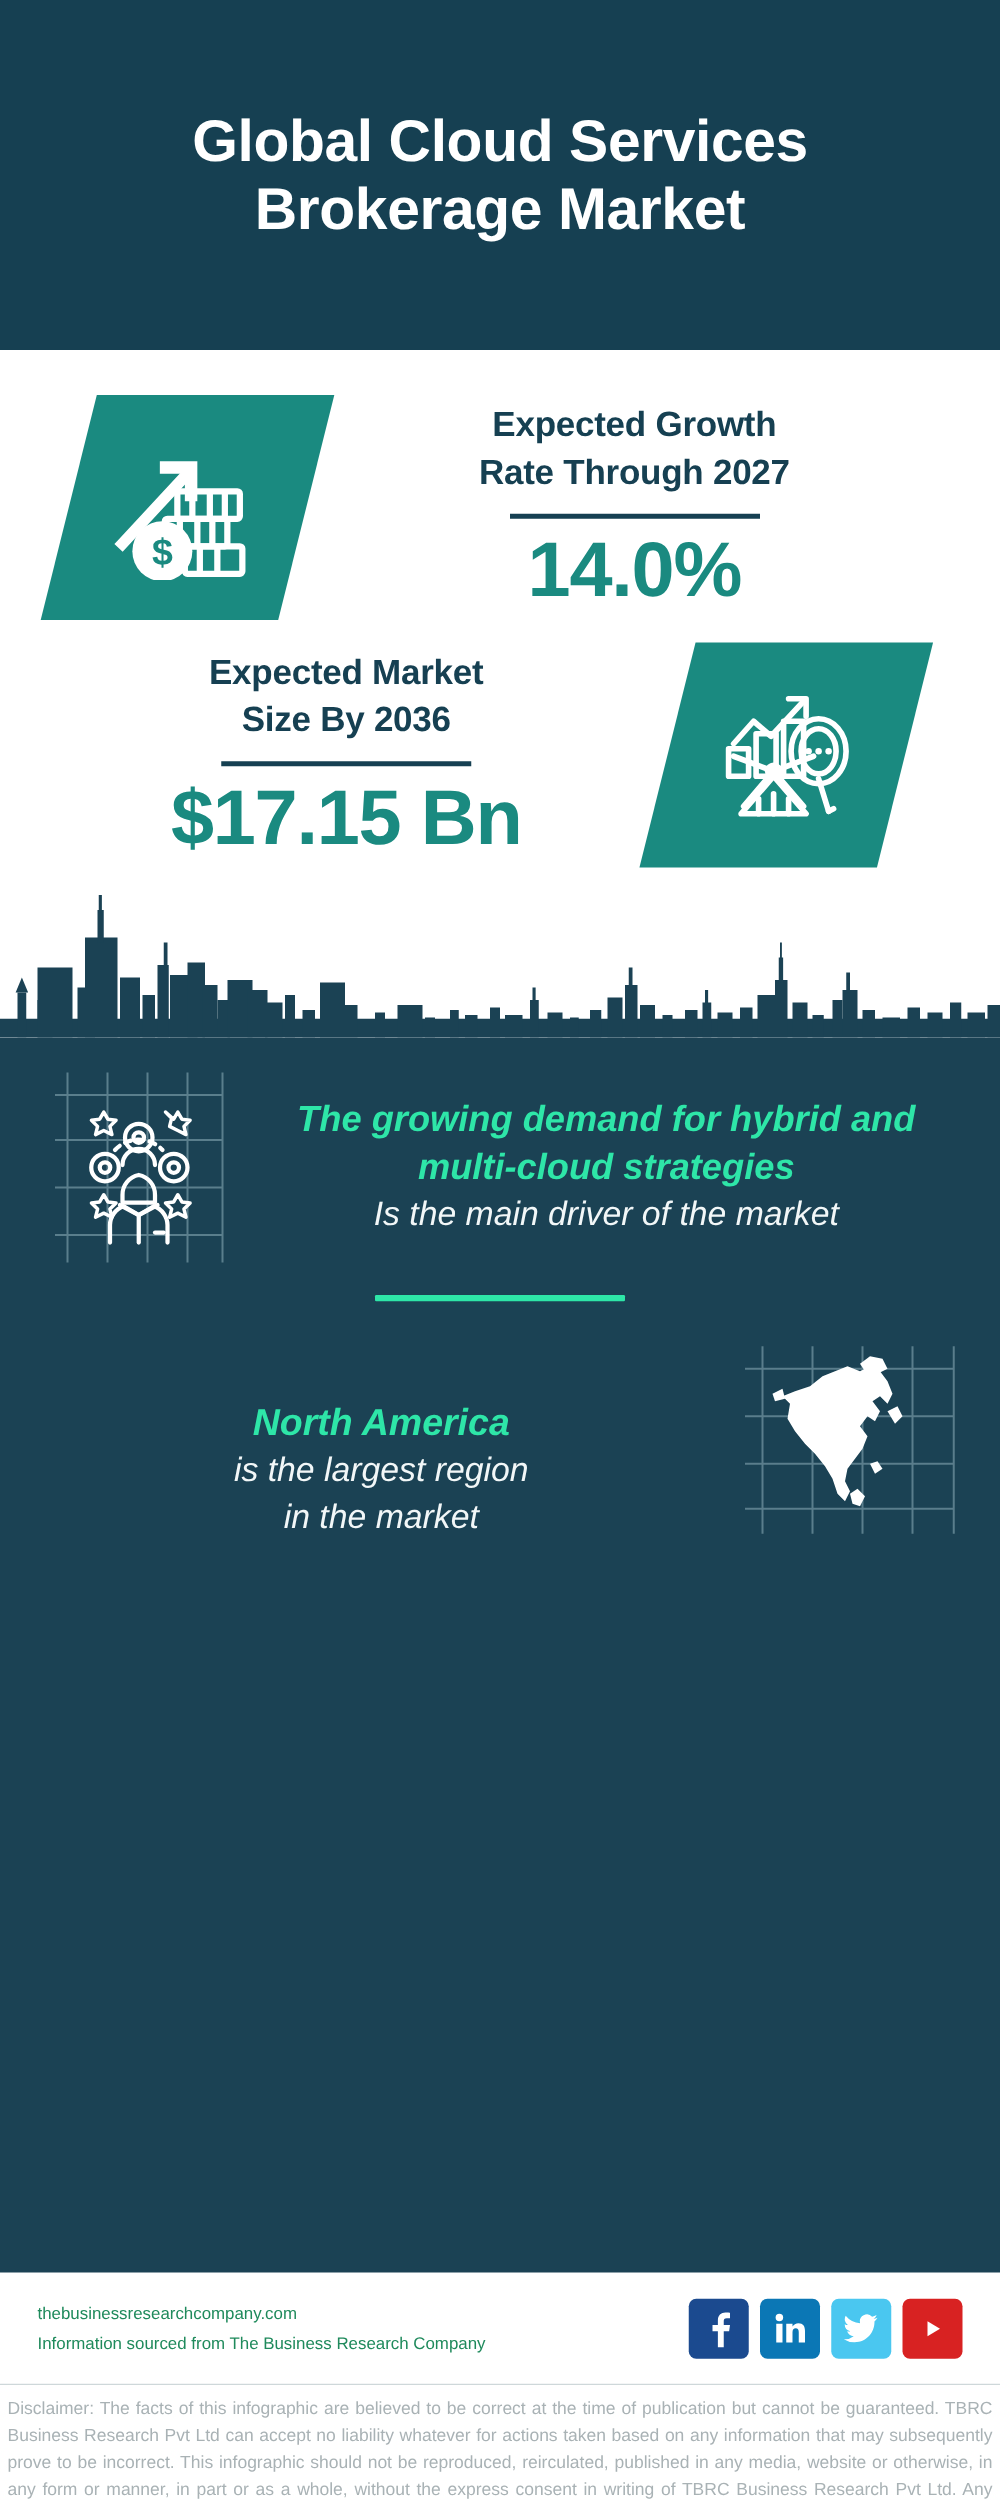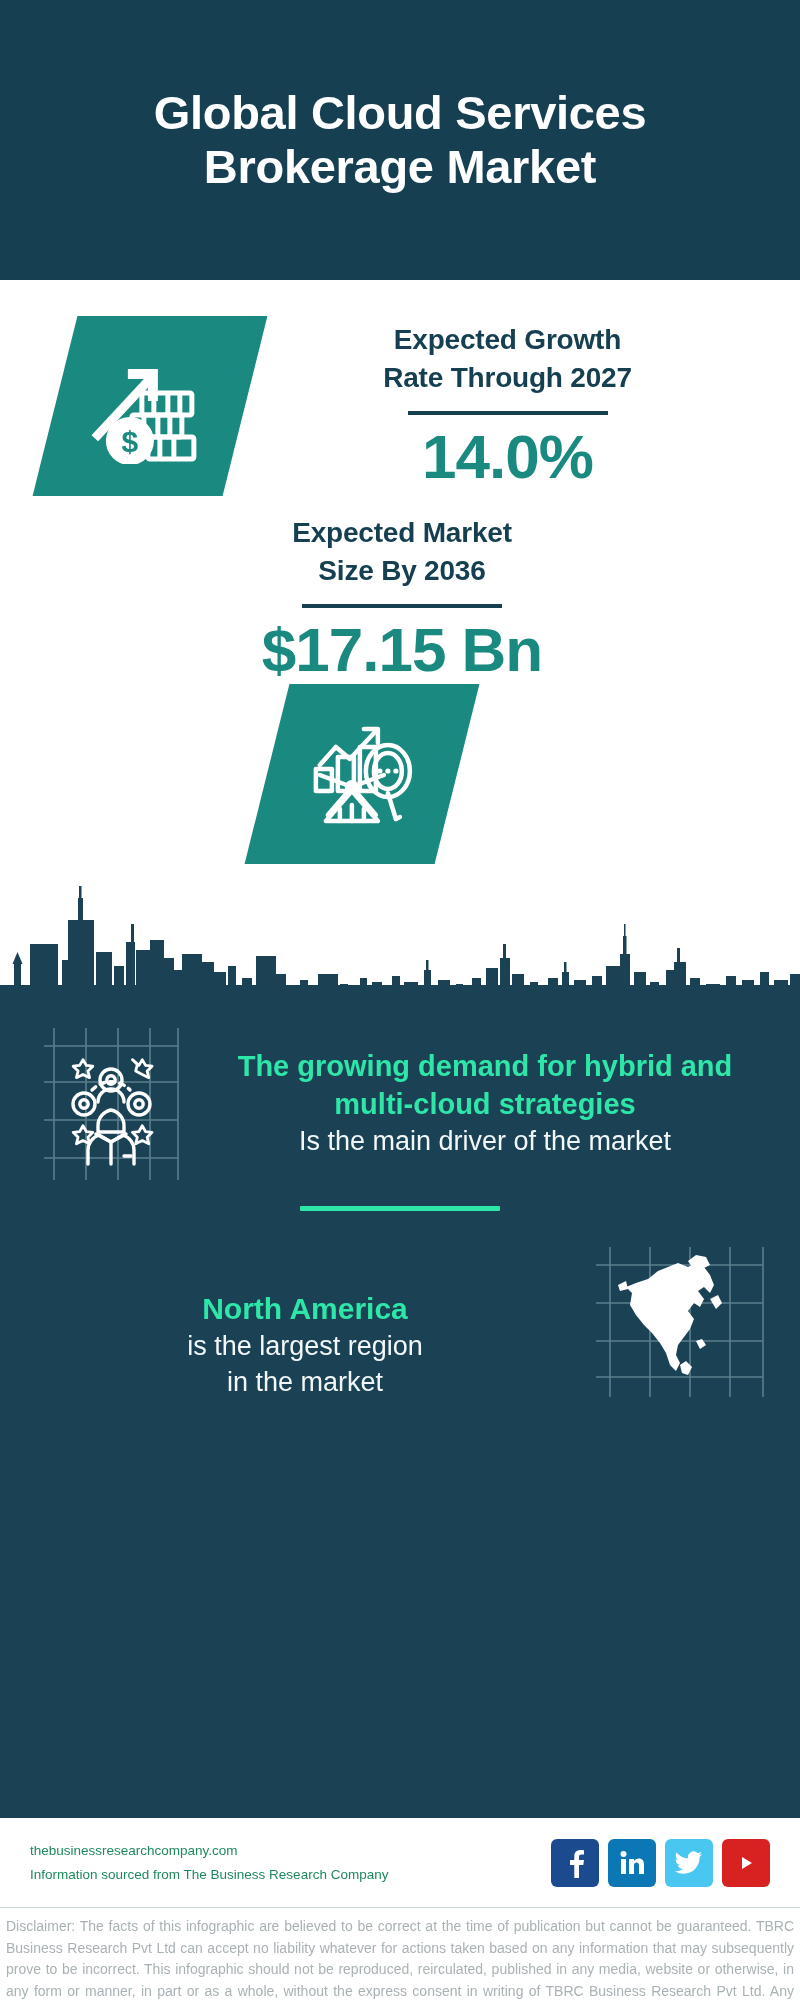--- a/index.html
+++ b/index.html
@@ -26,21 +26,21 @@
     font-weight:bold;
     text-align:center;
     letter-spacing:-0.3px;
   }
 
   
   .white-zone { background:#ffffff; position:relative; }
 
   .stat-row { display:flex; align-items:center; }
   .stat-row.row1 { padding:36px 0 0 0; }
-  .stat-row.row2 { padding:18px 16px 0 0;flex-direction:column; }
+  .stat-row.row2 { padding:18px 16px 0 0; }
 
   .para-box {
     width:190px; height:180px;
     background:#1a8a80;
     transform:skewX(-14deg);
     display:flex; align-items:center; justify-content:center;
     flex:none;
   }
   .para-inner { transform:skewX(14deg); display:flex; align-items:center; justify-content:center; }
 
@@ -60,20 +60,21 @@
 
   
   .skyline { width:800px; height:120px; display:block; margin-top:16px; }
 
   
   .dark-zone {
     background:#1b4254;
     flex:1;
     position:relative;
     padding-top:10px;
+    font-style:italic;
   }
 
   .insight {
     display:flex; align-items:center;
     padding:14px 26px 0 26px;
   }
   .insight .icon-cell { width:170px; flex:none; display:flex; align-items:center; justify-content:center; }
   .insight .copy { flex:1; text-align:center; padding:0 6px; }
 
   .hi { color:#2ee6a8; font-size:29px; font-weight:bold; line-height:1.3; display:block; }

